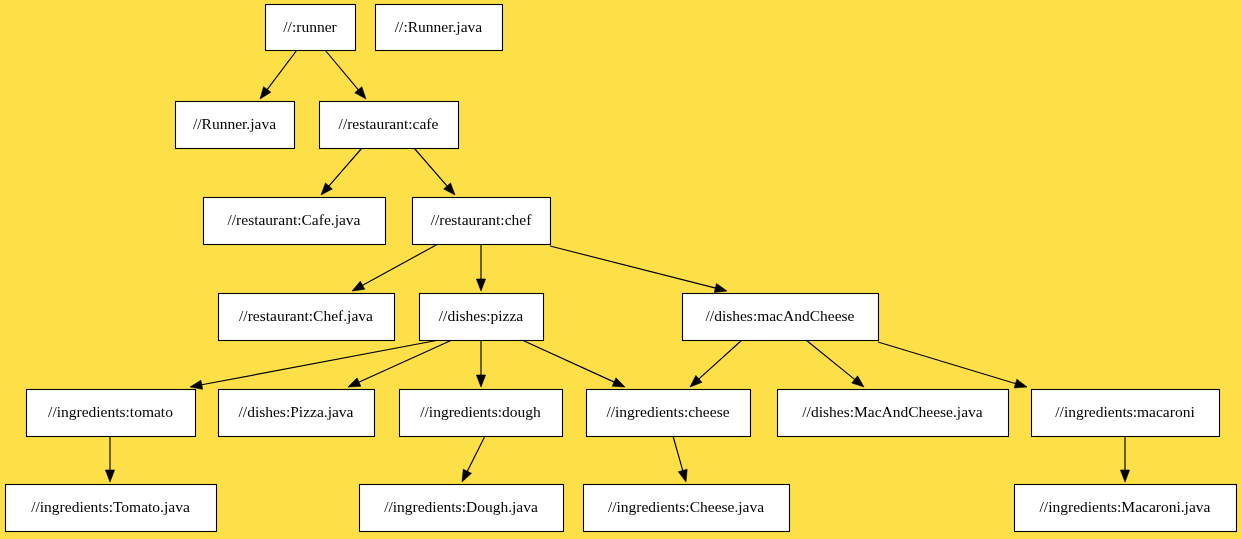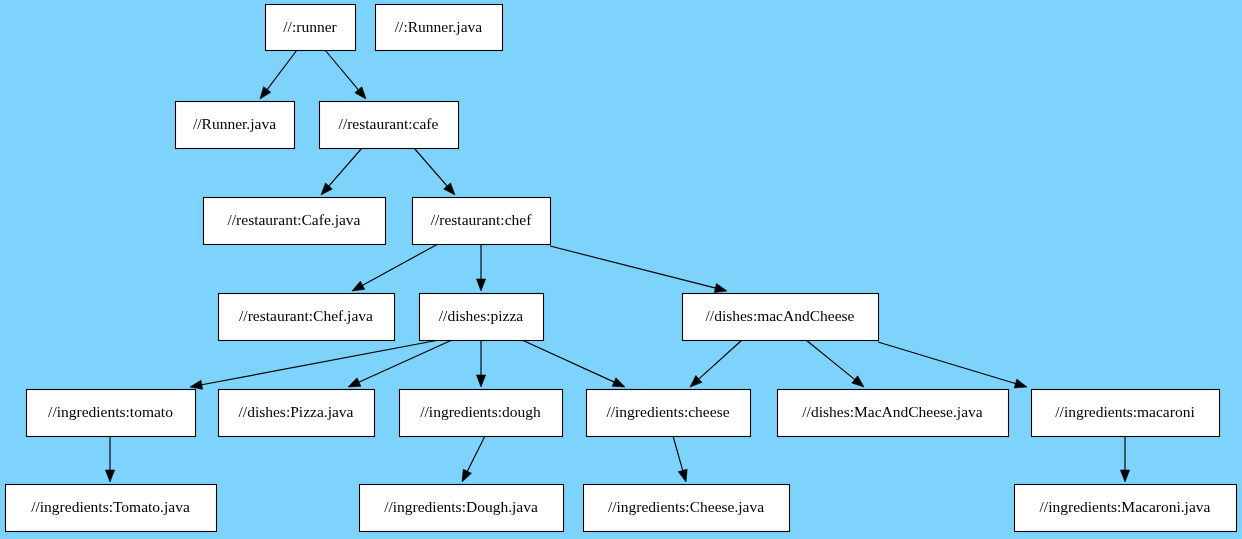--- a/index.html
+++ b/index.html
@@ -4,21 +4,21 @@
 <style>
   html, body {
     margin: 0;
     padding: 0;
     background: #ffffff;
   }
   #graph-root {
     position: relative;
     width: 1242px;
     height: 539px;
-    background: #7dd3fc;
+    background: #fde047;
     overflow: hidden;
     font-family: "Liberation Serif", "DejaVu Serif", serif;
   }
   svg#graph-canvas {
     position: absolute;
     top: 0;
     left: 0;
     width: 1242px;
     height: 539px;
     display: block;

